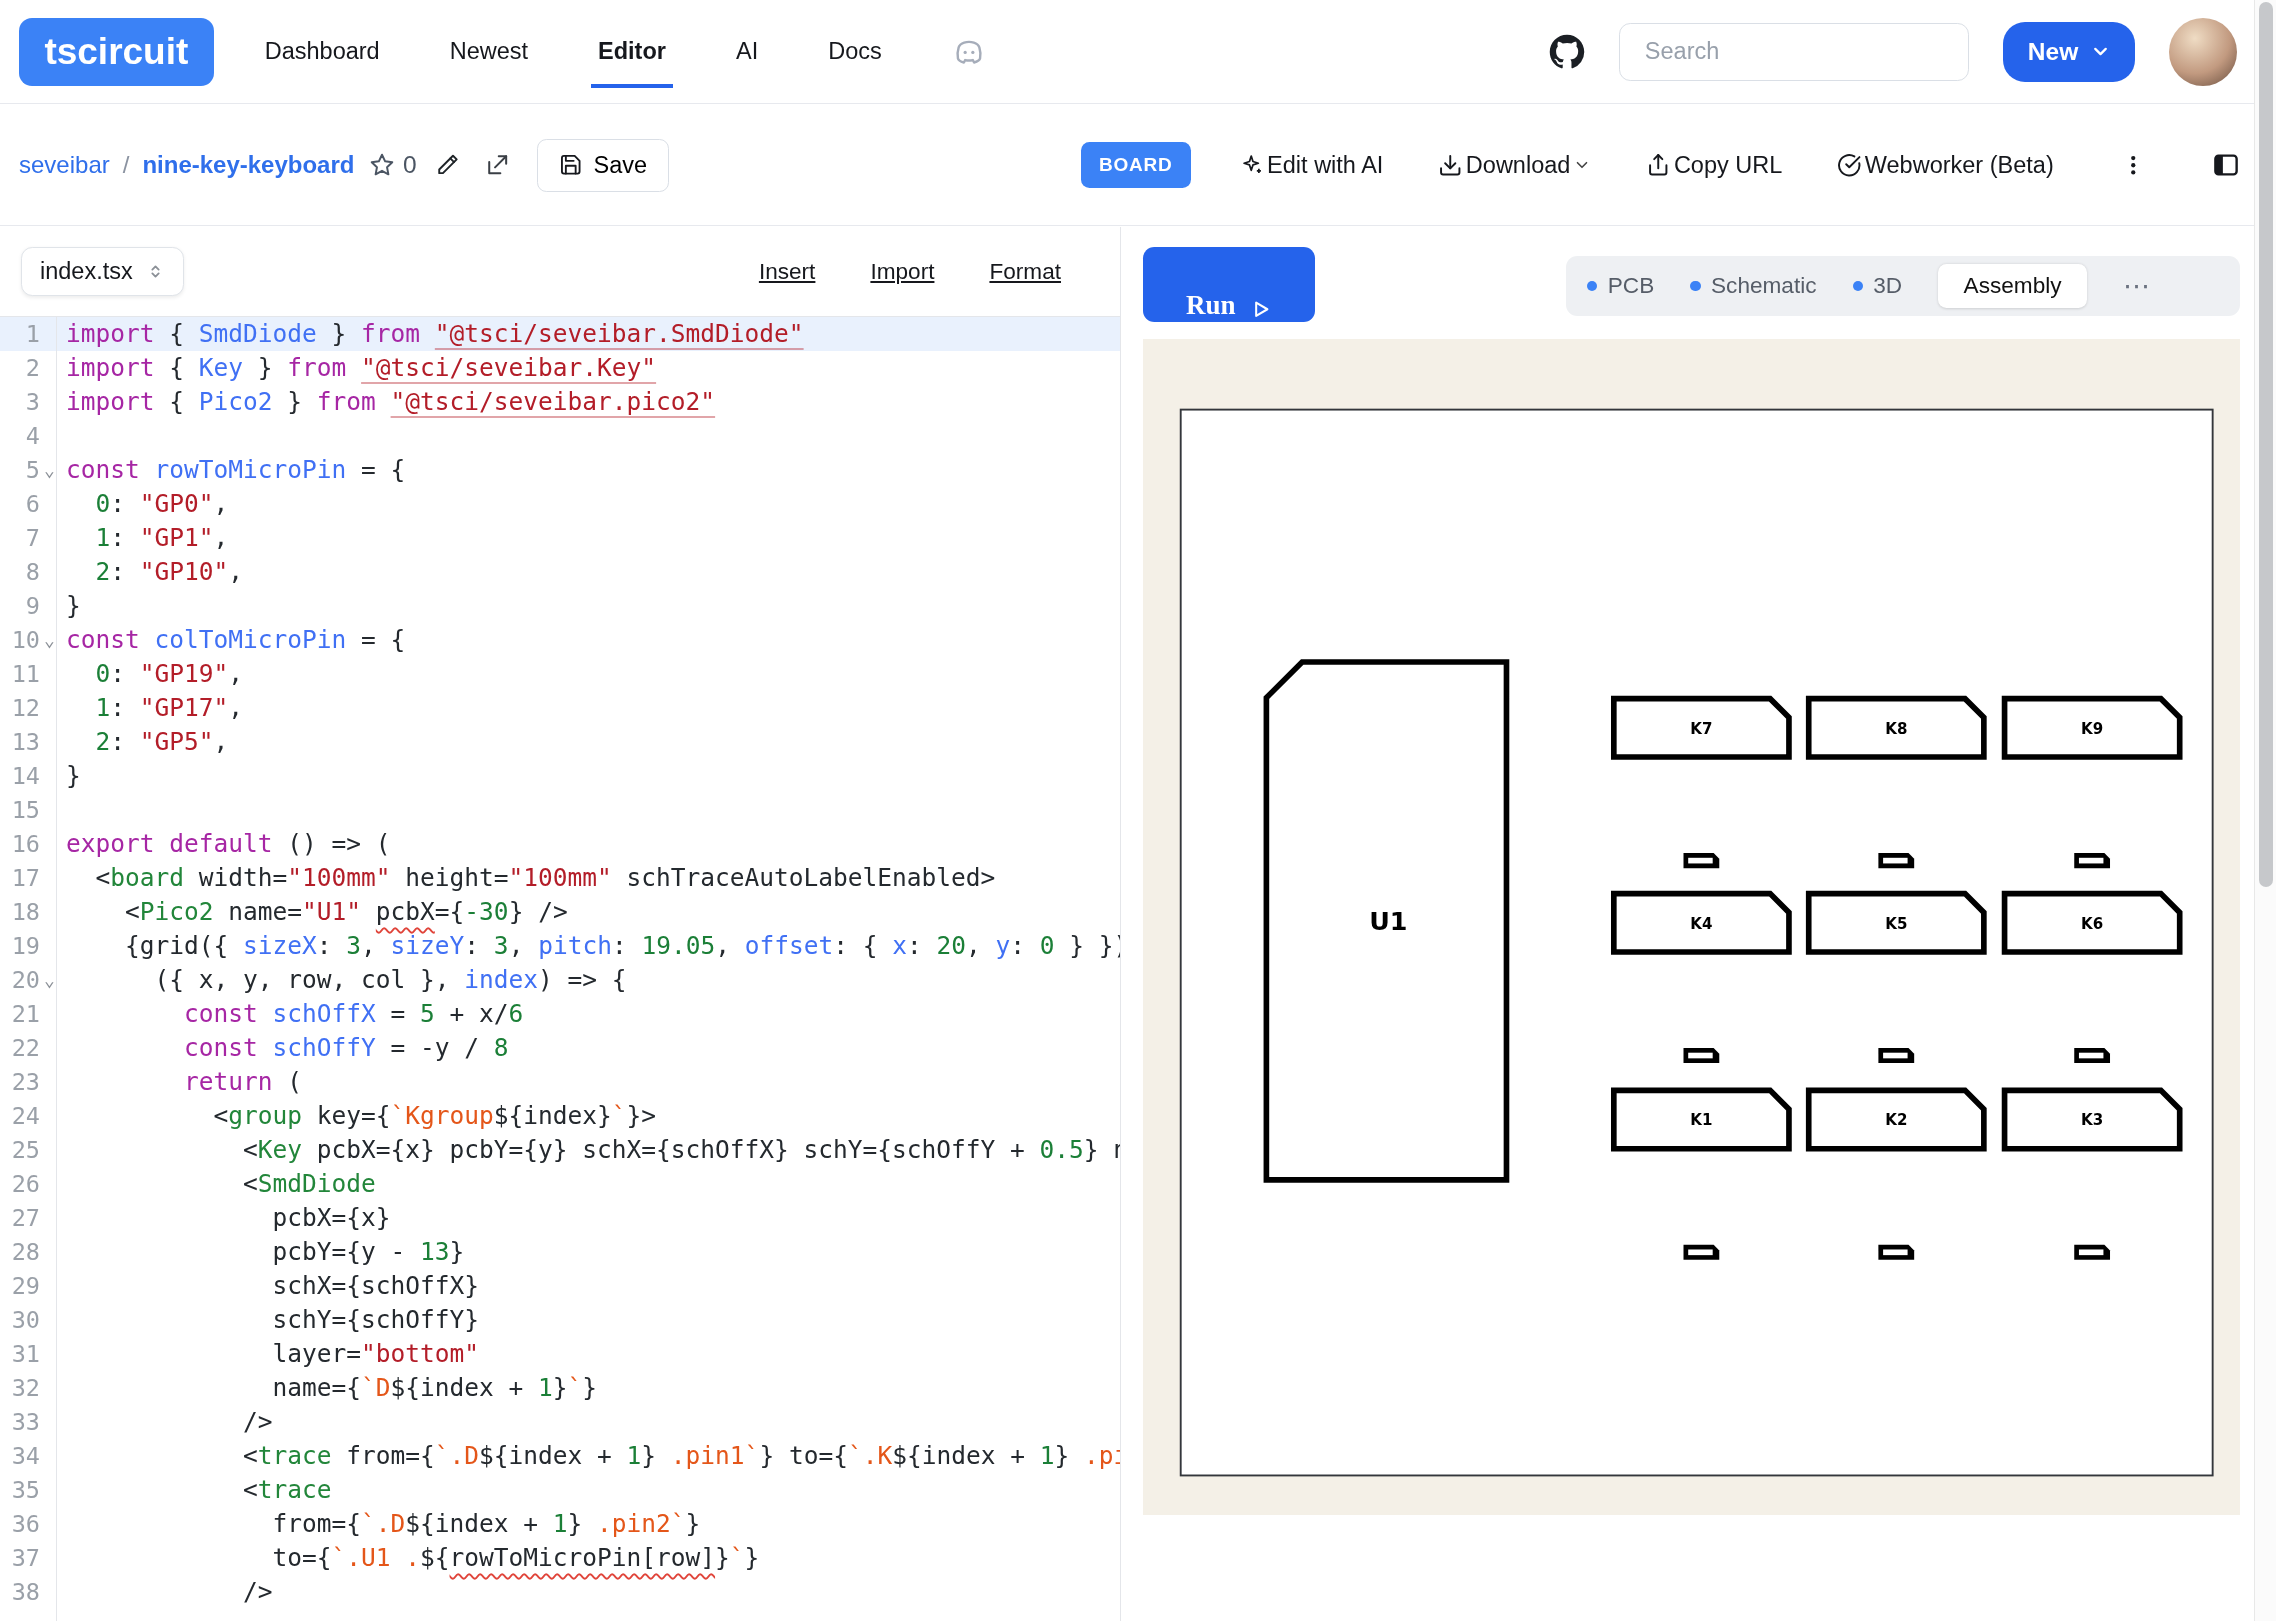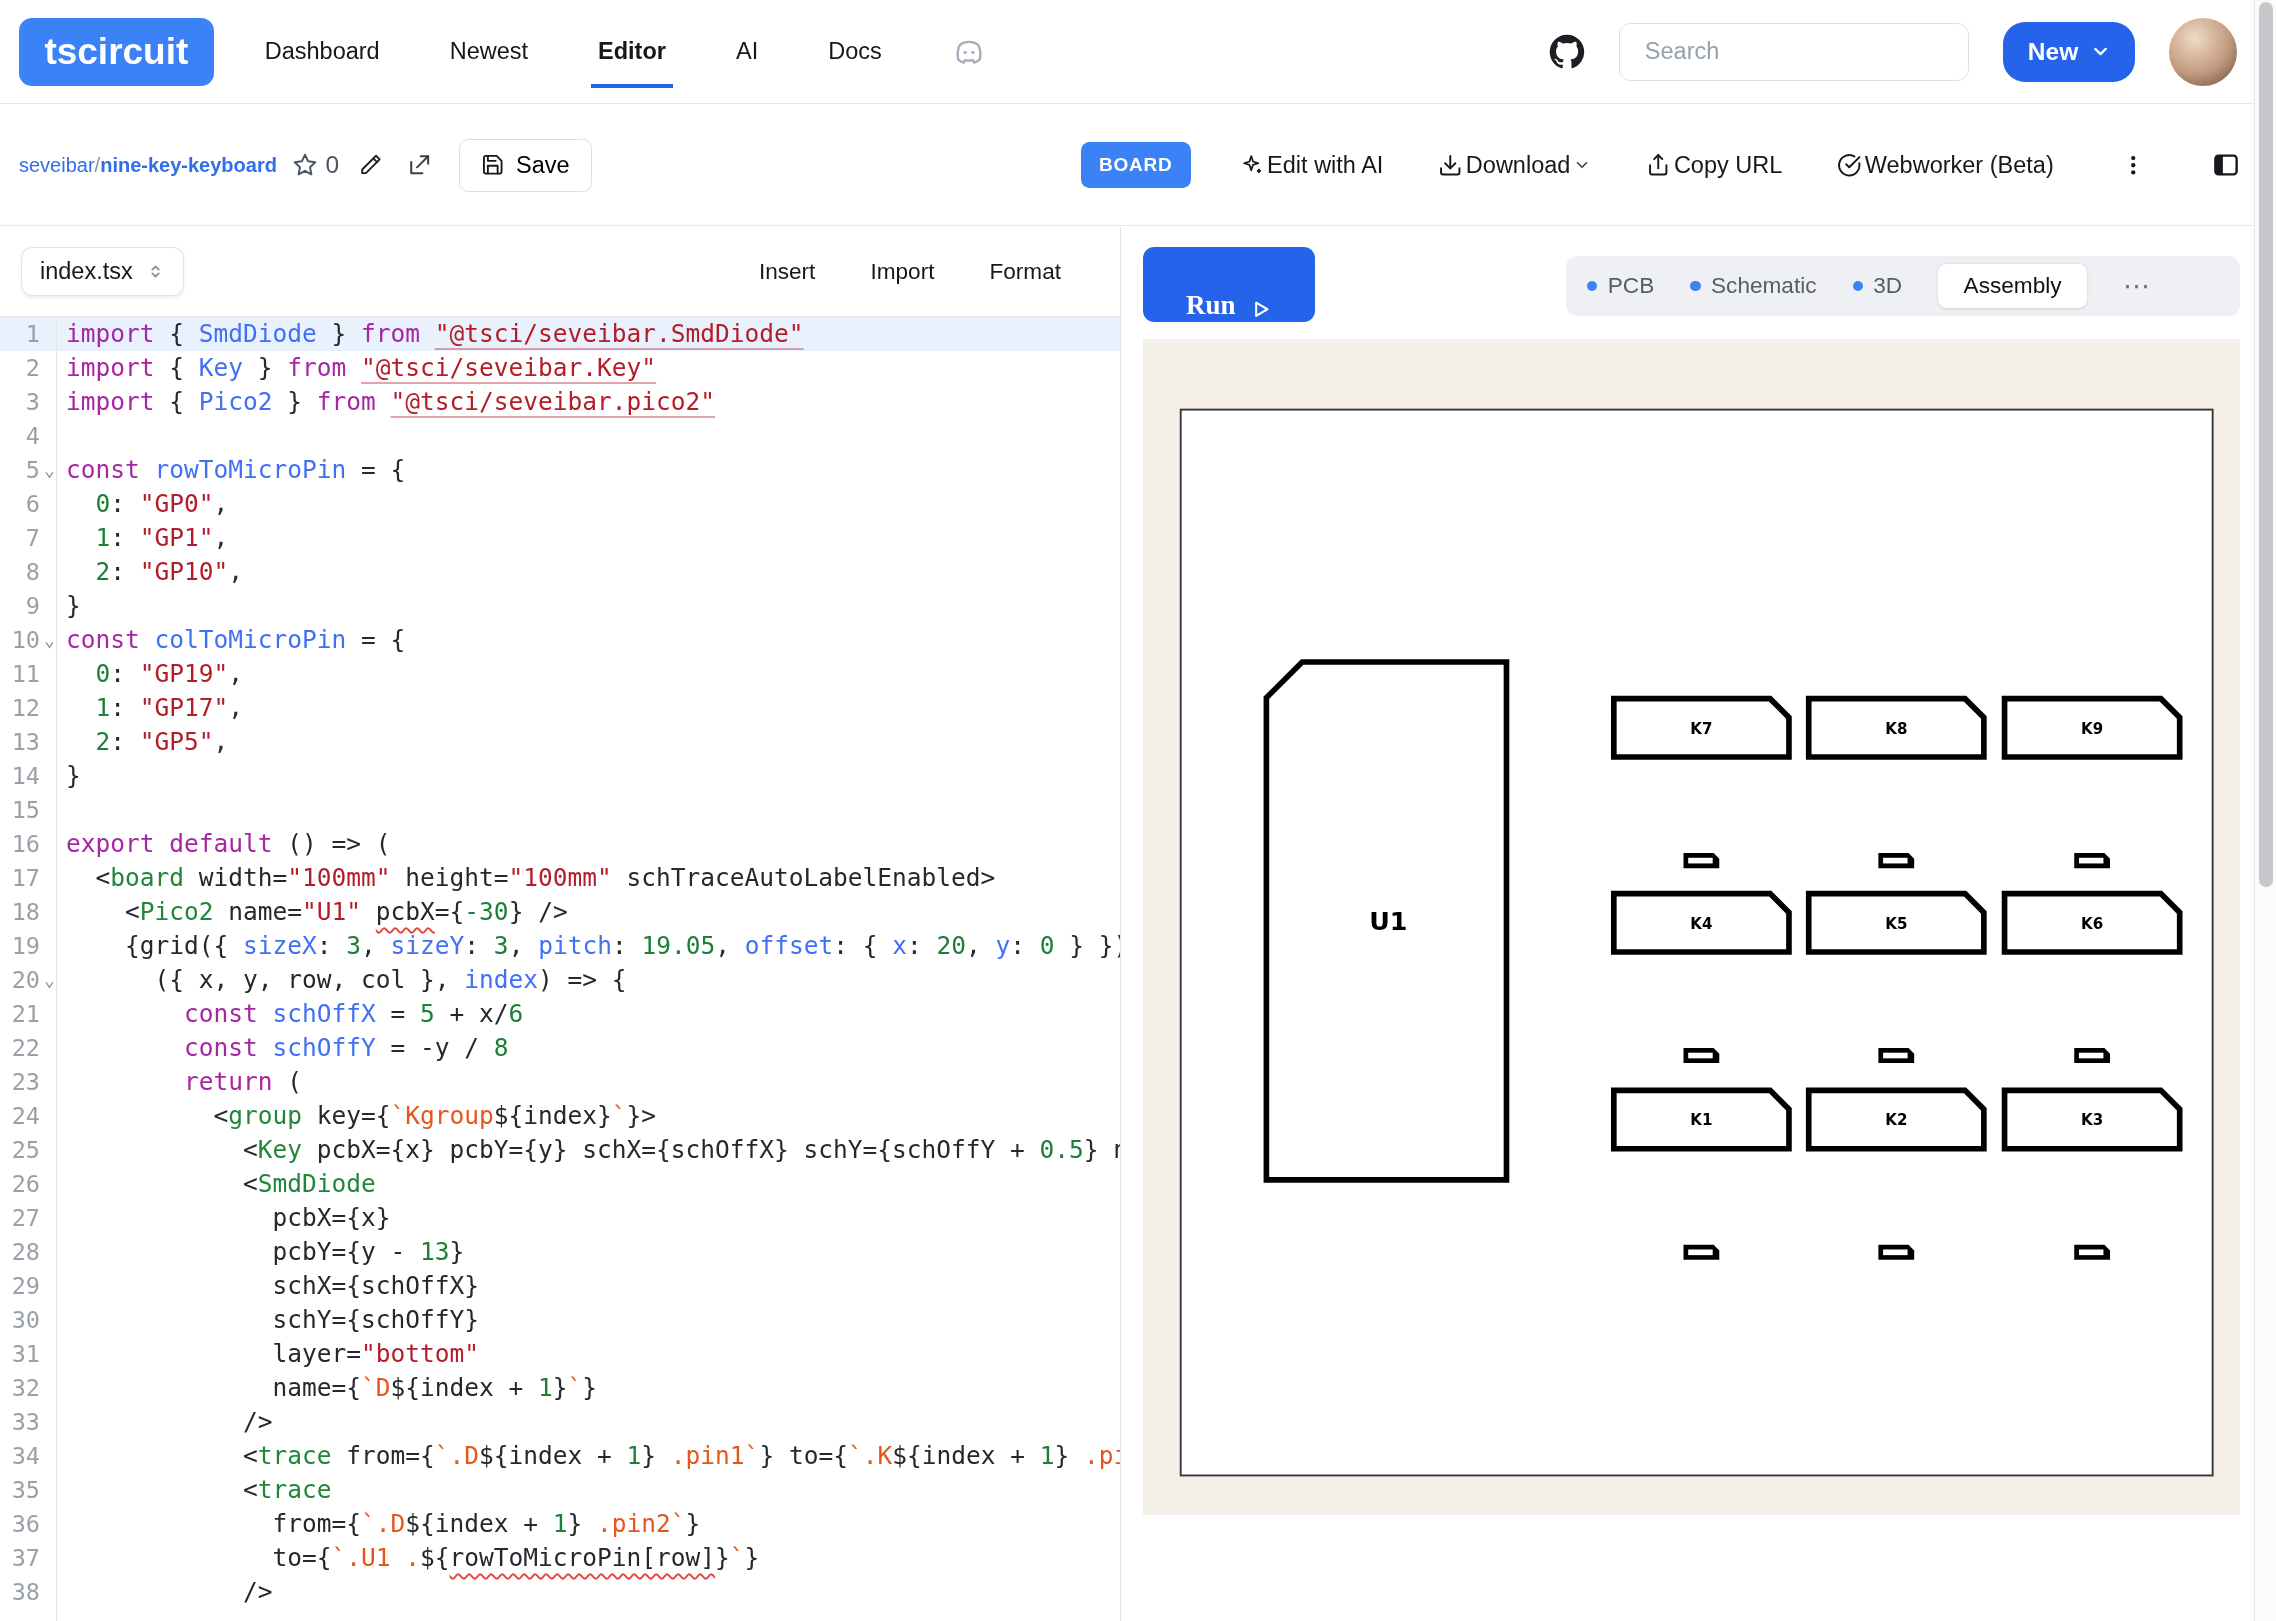--- a/index.html
+++ b/index.html
@@ -27,41 +27,41 @@
         padding:0 24.5px;color:#333;outline:none;font-family:"Liberation Sans",sans-serif;}
   .search-input::placeholder{color:#98a0ab;}
   .new-btn{display:flex;align-items:center;gap:11.3px;background:var(--accent);color:#fff;border:none;
         height:60px;padding:0 24.5px;border-radius:22px;font-size:24.5px;font-weight:600;font-family:inherit;}
   .avatar{width:68px;height:68px;border-radius:50%;
         background:radial-gradient(circle at 38% 30%,#efdcc4,#c29a80 55%,#6e5242 95%);}
 
   
   .toolbar{position:absolute;top:105px;left:0;right:0;height:121px;background:#fff;
           border-bottom:0.9px solid var(--border);display:flex;align-items:center;padding:0 19px;}
-  .crumb{display:flex;align-items:center;font-size:20px;}
+  .crumb{display:flex;align-items:center;gap:13px;font-size:24px;}
   .crumb .owner{color:var(--link);}
   .crumb .sep{color:#8b93a1;}
   .crumb .proj{color:var(--link);font-weight:bold;}
   .star-group{display:flex;align-items:center;gap:7.5px;margin-left:15px;color:#4b5563;font-size:24.5px;}
   .icon-btn{background:none;border:none;padding:5.6px;margin-left:13px;display:flex;align-items:center;}
   .save-btn{display:flex;align-items:center;gap:11.3px;border:1.9px solid #dadfe6;background:#fff;border-radius:9.4px;
         height:53px;padding:0 21px;font-size:23.5px;font-weight:500;margin-left:21px;font-family:inherit;}
   .tb-right{margin-left:auto;display:flex;align-items:center;gap:43px;}
   .board-badge{background:var(--accent-light);color:#fff;font-weight:bold;font-size:19px;letter-spacing:0.8px;
         padding:12.2px 18px;border-radius:8.5px;}
   .tb-item{display:flex;align-items:center;gap:3px;font-size:23.5px;background:none;border:none;font-family:inherit;color:#16181d;}
   .kebab{padding:0 5.6px;}
   .panel-toggle{padding:0 3.8px;margin-right:13px;}
 
   
   .editor{position:absolute;top:227px;left:0;width:1121px;bottom:0;background:#fff;border-right:1.9px solid #e4e6ea;}
   .editor-header{height:90px;border-bottom:0.9px solid #e4e6ea;display:flex;align-items:center;padding:0 21px;}
   .file-chip{display:flex;align-items:center;gap:13px;border:1.9px solid #e0e4e9;border-radius:11.3px;
         padding:10.4px 18px;font-size:23.5px;background:#fff;box-shadow:0 1.9px 3.8px rgba(0,0,0,.07);}
-  .editor-menu{margin-left:auto;display:flex;gap:55px;font-size:22.6px;padding-right:38px;}
+  .editor-menu{margin-left:auto;display:flex;gap:55px;font-size:22.6px;padding-right:38px;text-decoration:underline;}
   .editor-menu .mi{cursor:pointer;}
   .code{position:absolute;top:90px;left:0;right:0;bottom:0;overflow:hidden;
         font-family:"DejaVu Sans Mono",monospace;font-size:24.5px;}
   .gutter-line{position:absolute;left:56px;top:0;bottom:0;width:0.9px;background:#e4e6ea;z-index:3;}
   .cl{position:relative;height:34px;line-height:34px;white-space:pre;}
   .cl.active{background:var(--c-active);}
   .ln{position:absolute;left:0;width:40px;text-align:right;color:var(--c-ln);font-size:23.5px;}
   .fold{position:absolute;left:41px;width:17px;color:#8b9097;font-size:18px;text-align:center;}
   .ct{position:absolute;left:66px;top:0;}
   .tk-k{color:var(--c-kw);} .tk-d{color:var(--c-def);} .tk-s{color:var(--c-str);}

